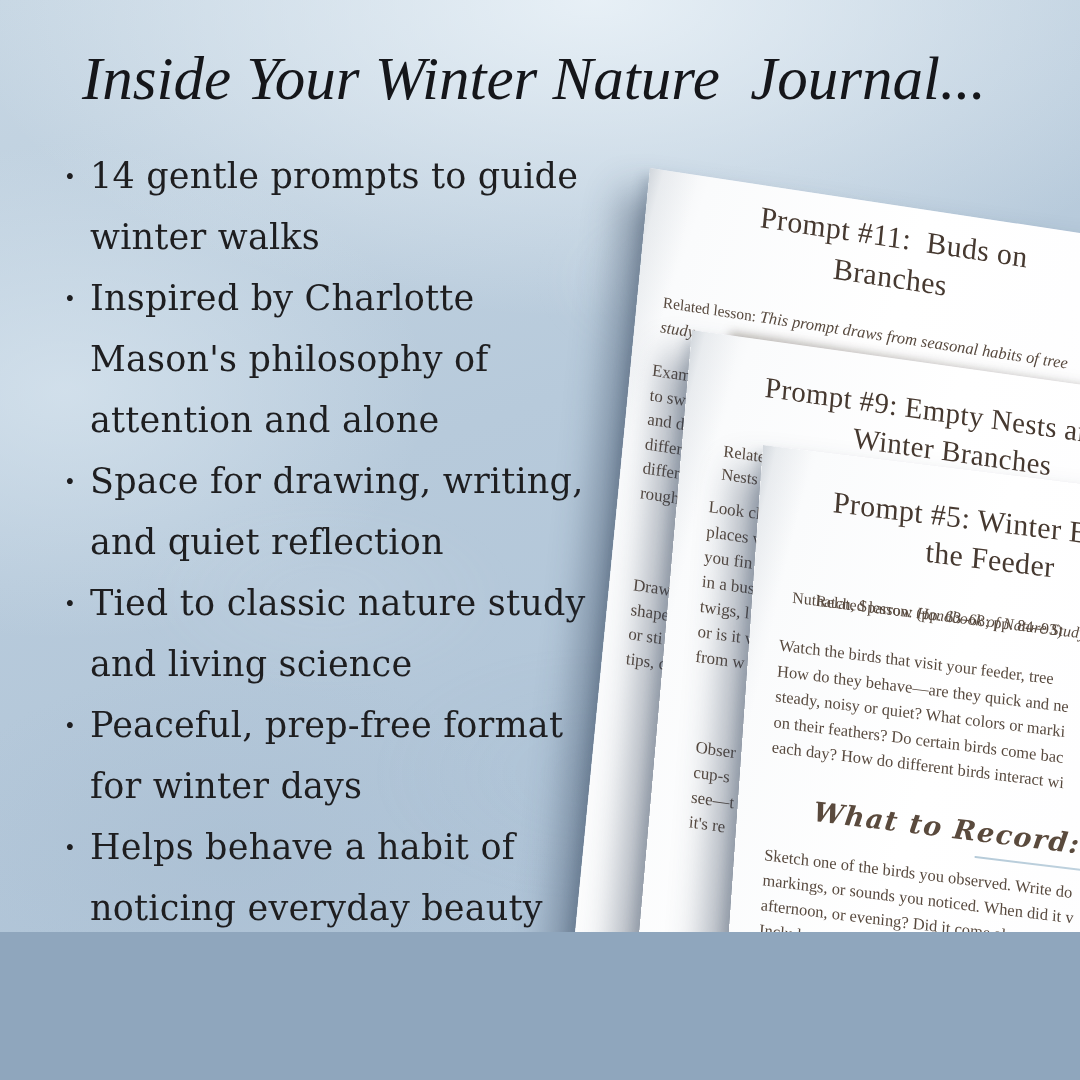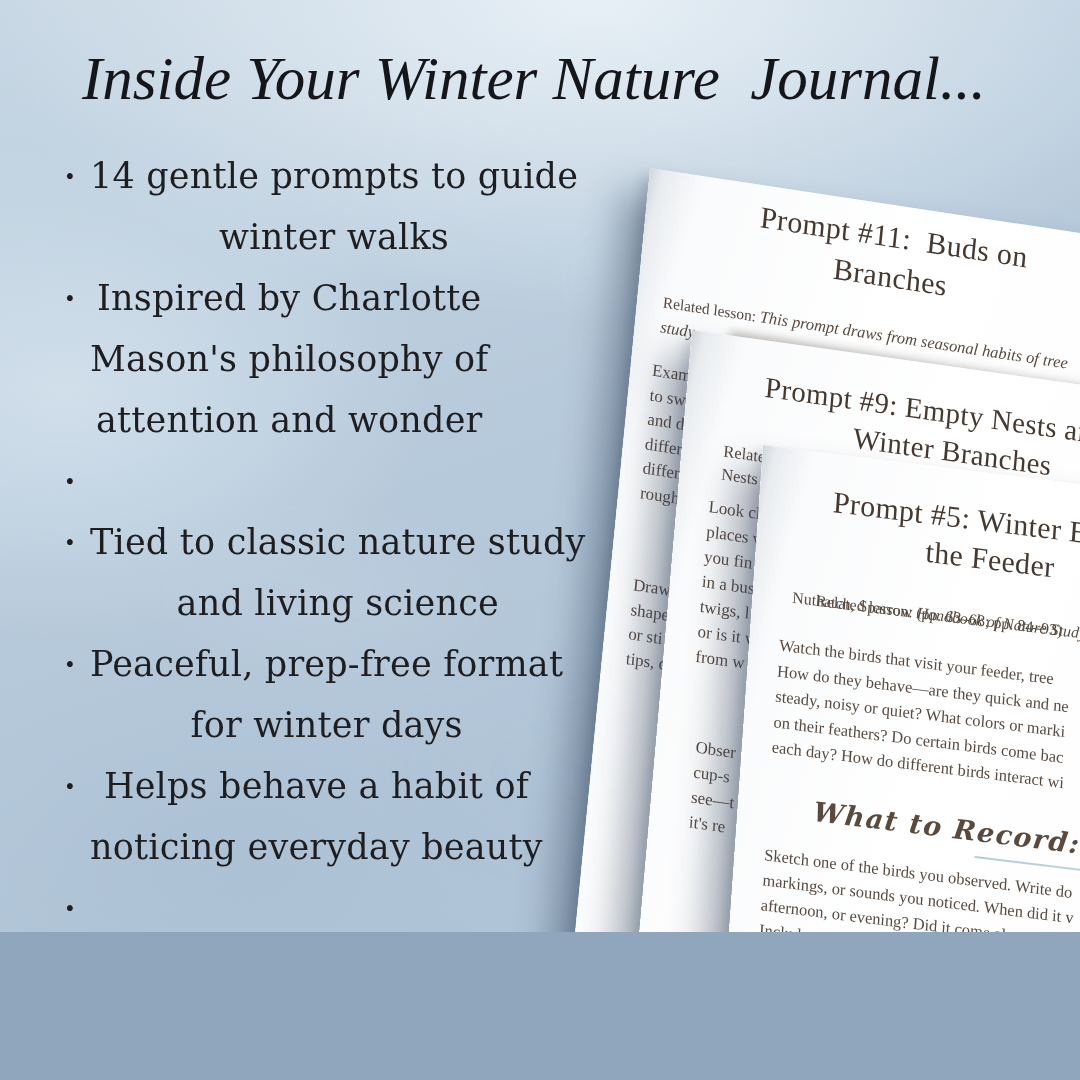--- a/index.html
+++ b/index.html
@@ -25,21 +25,21 @@
     font:italic 400 61px/1.15 "Liberation Serif",serif;
     color:#15161a;white-space:pre;letter-spacing:0px;
   }
 
   .features{position:absolute;left:50px;top:146px;width:610px;margin:0;padding:0;list-style:none;}
   .features li{display:flex;align-items:flex-start;}
   .b-dot{width:40px;text-align:center;font-size:25px;line-height:61px;color:#1e1e20;flex:0 0 40px;}
   .b-text{
     white-space:pre-wrap;
     font-family:"DejaVu Serif",serif;font-size:35px;line-height:61px;
-    color:#1e1e20;letter-spacing:.2px;text-align:center;
+    color:#1e1e20;letter-spacing:.2px;
   }
 
   
   .page{
     position:absolute;transform-origin:0 0;overflow:hidden;
     background:linear-gradient(103deg,#eff1f3 0%,#fafbfc 7%,#ffffff 32%,#fdfdfe 70%,#f5f6f8 100%);
     box-shadow:-24px 26px 36px rgba(42,60,83,.42), -6px 8px 12px rgba(42,60,83,.20);
   }
   .page::before{content:"";position:absolute;inset:0;pointer-events:none;
     background:linear-gradient(99deg, rgba(104,121,140,.22) 0px, rgba(150,163,178,.10) 14px, rgba(255,255,255,0) 50px);}
@@ -95,24 +95,26 @@
   <ul class="features">
     <li>
       <span class="b-dot">•</span>
       <span class="b-text">14 gentle prompts to guide
 winter walks</span>
     </li>
     <li>
       <span class="b-dot">•</span>
       <span class="b-text">Inspired by Charlotte
 Mason's philosophy of
-attention and wonder</span>
-    </li>
-    <li>
-      <span class="b-dot">•</span>
+attention and alone</span>
+    </li>
+    <li>
+      <span class="b-dot">•</span>
+      <span class="b-text">Space for drawing, writing,
+and quiet reflection</span>
     </li>
     <li>
       <span class="b-dot">•</span>
       <span class="b-text">Tied to classic nature study
 and living science</span>
     </li>
     <li>
       <span class="b-dot">•</span>
       <span class="b-text">Peaceful, prep-free format
 for winter days</span>

